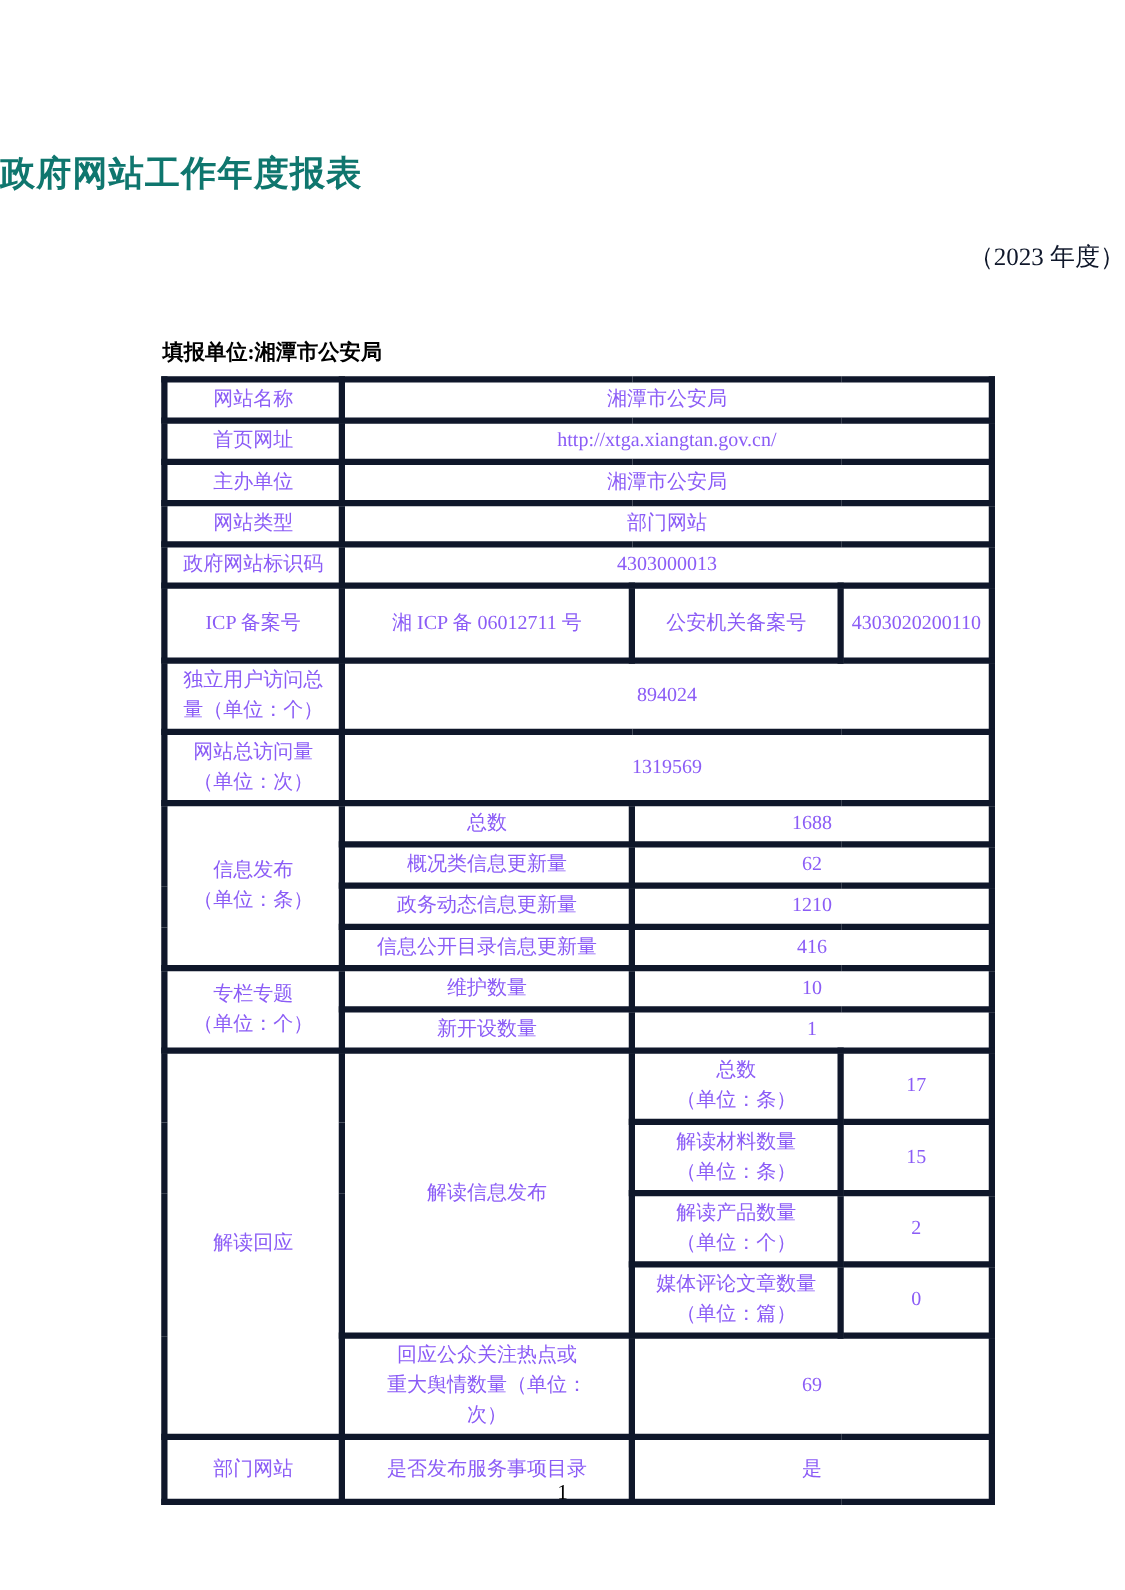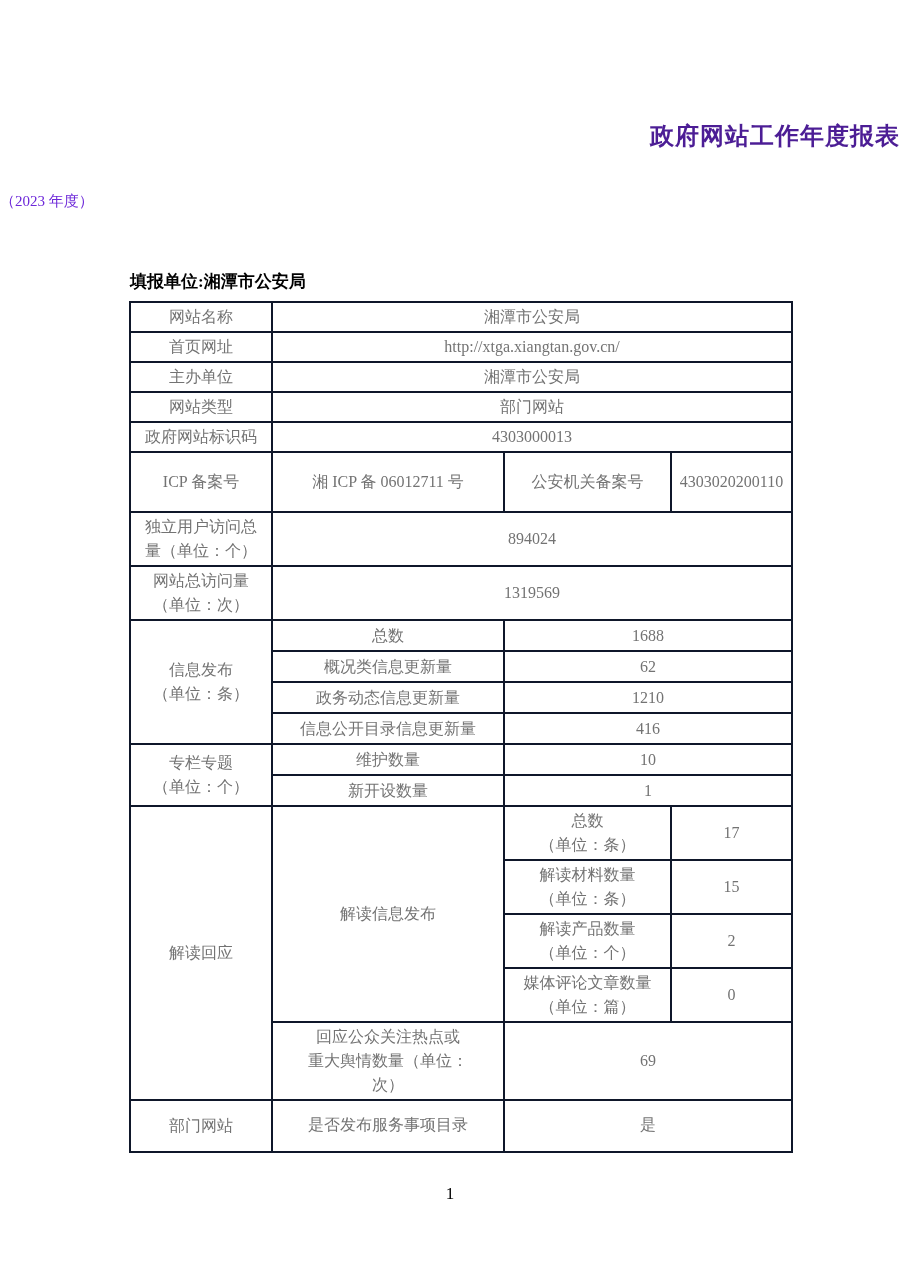--- a/index.html
+++ b/index.html
@@ -15,62 +15,62 @@
     overflow: hidden;
     font-family: "Liberation Serif", "DejaVu Serif", serif;
     color: #111111;
   }
   .doc-title {
     position: absolute;
     top: 120px;
     left: 0;
     width: 100%;
     margin: 0;
-    text-align: right;
-    font-size: 24px;
+    text-align: left;
+    font-size: 28px;
     font-weight: bold;
     letter-spacing: 1px;
     font-family: "Liberation Sans", "DejaVu Sans", sans-serif;
-    color: #4c1d95;
+    color: #0f766e;
   }
   .doc-subtitle {
     position: absolute;
     top: 192px;
     left: 0;
     width: 100%;
-    text-align: left;
-    font-size: 15px;
-    color: #6d28d9;
+    text-align: right;
+    font-size: 20px;
+    color: #0f172a;
   }
   .reporting-unit {
     position: absolute;
     top: 270px;
     left: 130px;
     font-size: 17px;
     font-weight: bold;
     color: #000000;
   }
   table.report-table {
     position: absolute;
     top: 301px;
     left: 129px;
     width: 662px;
     border-collapse: collapse;
     table-layout: fixed;
   }
   table.report-table td {
-    border: 2px solid #0f172a;
+    border: 5px solid #0f172a;
     font-size: 16px;
     line-height: 1.5;
     text-align: center;
     vertical-align: middle;
     padding: 2px 6px;
     white-space: pre-line;
     overflow: hidden;
-    color: #737373;
+    color: #8b5cf6;
   }
   tr.h30 { height: 30px; }
   tr.h31 { height: 31px; }
   tr.h51 { height: 51px; }
   tr.h52 { height: 52px; }
   tr.h57 { height: 39px; }
   tr.h60 { height: 60px; }
   tr.h76 { height: 76px; margin-top: 34px; }
   td.cell-police-value {
     word-break: break-all;

